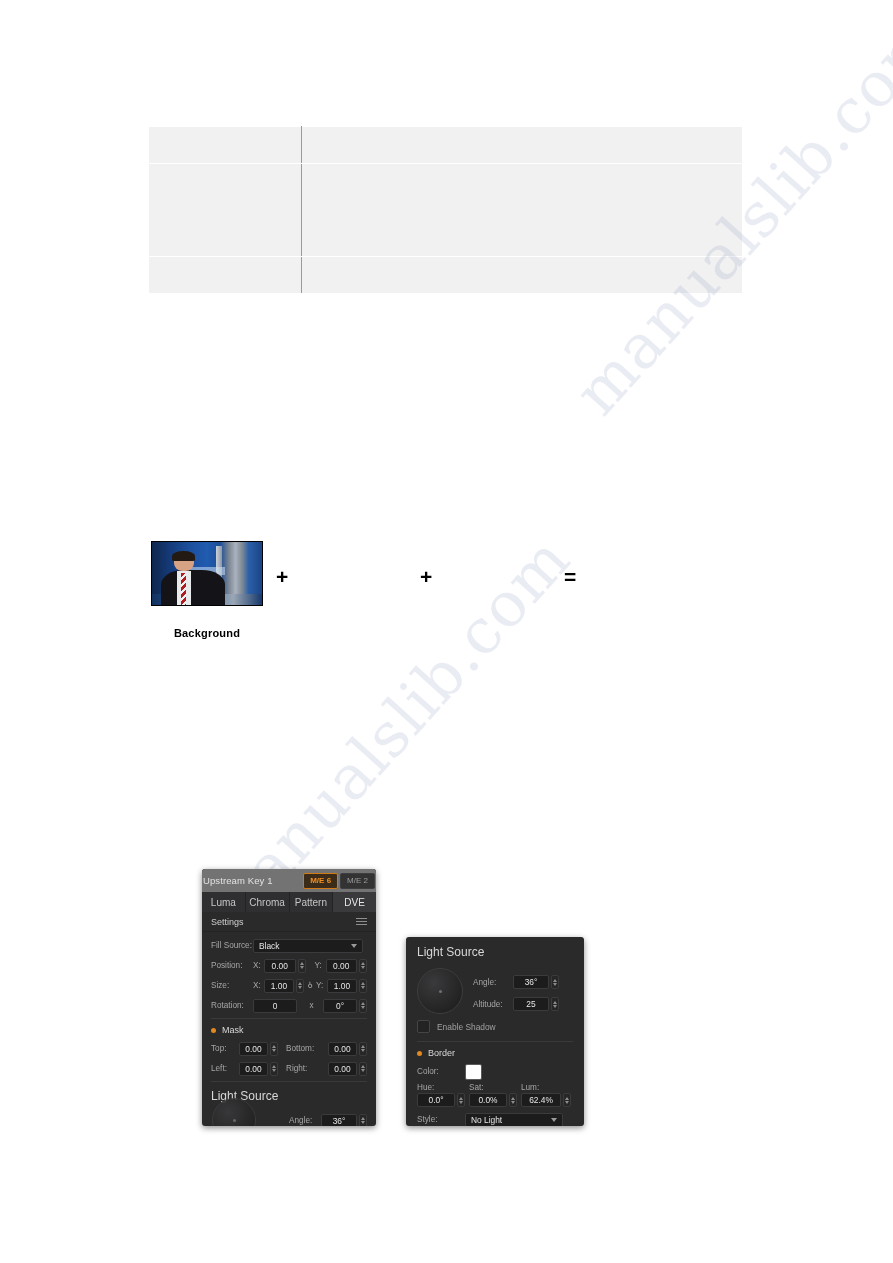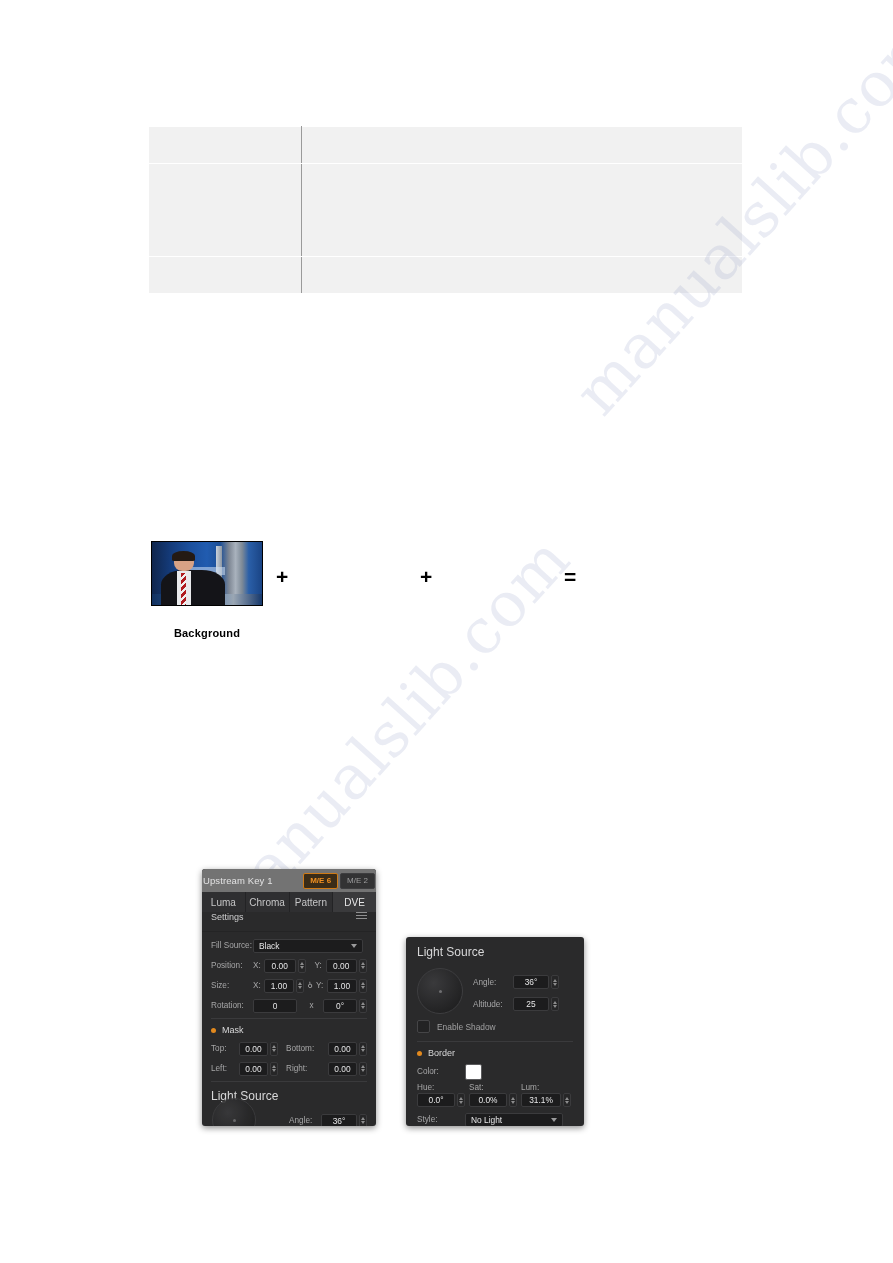--- a/index.html
+++ b/index.html
@@ -224,21 +224,21 @@
     color:#c6c6c7;
     display:flex;align-items:center;justify-content:center;
     background:#2f2f31;
     border-right:1px solid #232325;
   }
   .tab:last-child{ border-right:none; }
   .tab.active{ background:#3a3a3c; color:#e8e8e9; }
 
   .sec-head{
     height:20px;
-    display:flex;align-items:flex-start;
+    display:flex;align-items:center;
     padding:0 9px;
     box-sizing:border-box;
     font-size:9px;
     color:#cfcfd0;
     border-bottom:1px solid #242425;
   }
   .sec-head .sp{ flex:1; }
   .hamburger{ width:11px; display:flex;flex-direction:column;gap:2px; }
   .hamburger i{ display:block;height:1px;background:#8f8f90; }
 
@@ -622,21 +622,21 @@
           </div>
       </div>
       <div class="hsl-cell">
         <div class="field f-hsl">0.0%</div>
         <div class="stepper">
             <i class="up"></i>
             <i class="dn"></i>
           </div>
       </div>
       <div class="hsl-cell">
-        <div class="field f-hsl lum">31.1%</div>
+        <div class="field f-hsl lum">62.4%</div>
         <div class="stepper">
             <i class="up"></i>
             <i class="dn"></i>
           </div>
       </div>
     </div>
 
     <div class="row">
       <span class="lbl" style="width:48px">Style:</span>
       <div class="select" style="width:98px">

